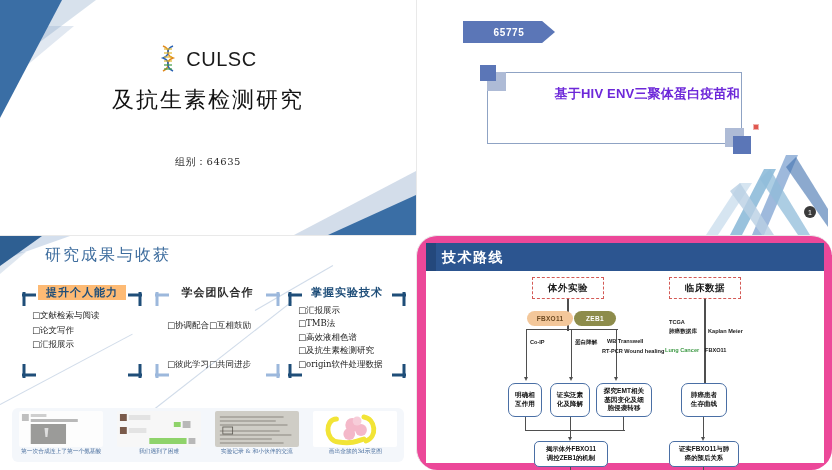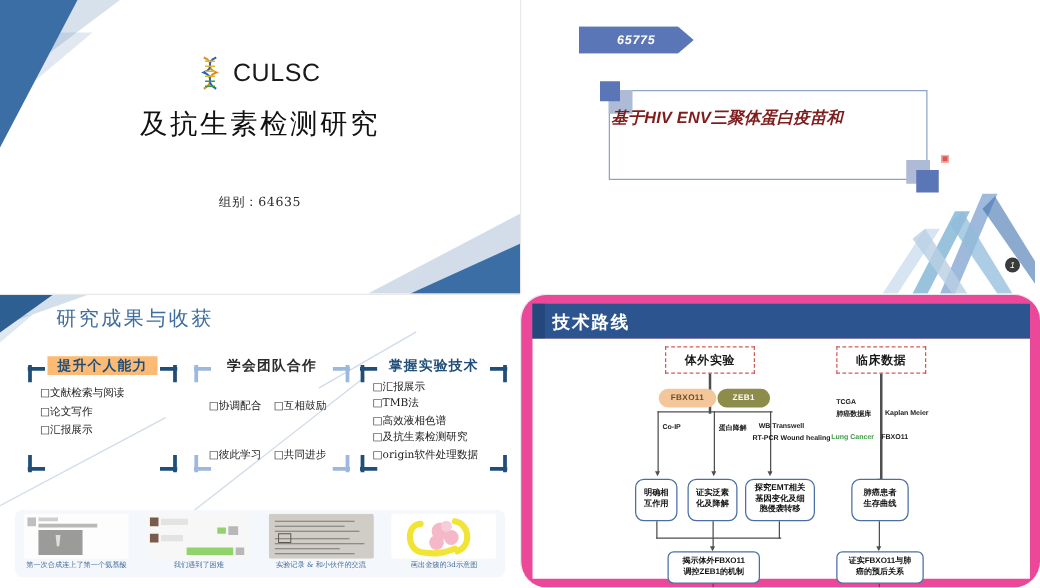--- a/index.html
+++ b/index.html
@@ -27,33 +27,33 @@
   .logo-mark { width:18px; height:30px; }
   .logo-text { font-size:20px; letter-spacing:.5px; color:#1a1a1a; font-family:"Liberation Sans", sans-serif; }
   .cn-title { position:absolute; left:0; right:0; top:84px; text-align:center;
               font-family:"DejaVu Serif", serif; color:#111; font-size:22px; line-height:1.45;
               letter-spacing:2px; }
   .cn-title div { white-space:nowrap; }
   .group-line { position:absolute; left:0; right:0; top:155px; text-align:center;
                 font-family:"DejaVu Serif", serif; font-size:10px; color:#2b2b2b; letter-spacing:.5px; }
 
   
-  #slide-hiv { background:#ffffff; border-left:1px solid #e9e9e9;font-style:italic; }
+  #slide-hiv { background:#ffffff; border-left:1px solid #e9e9e9; }
   .badge-arrow { position:absolute; left:46px; top:21px; height:22px; width:92px;
                  background:#5b76b7; color:#fff; font-size:10px; font-weight:bold;
                  display:flex; align-items:center; justify-content:center; letter-spacing:.6px;
                  clip-path: polygon(0 0, 86% 0, 100% 50%, 86% 100%, 0 100%); }
   .hiv-frame { position:absolute; left:70px; top:72px; width:255px; height:72px;
                border:1px solid #8fa3c4; }
   .sq-tl-back { position:absolute; left:70px; top:72px; width:19px; height:19px; background:#aebbd6; }
   .sq-tl-front { position:absolute; left:63px; top:65px; width:16px; height:16px; background:#5b76b7; }
   .sq-br-back { position:absolute; left:308px; top:128px; width:19px; height:19px; background:#aebbd6; }
   .sq-br-front { position:absolute; left:316px; top:136px; width:18px; height:18px; background:#5b76b7; }
-  .hiv-title { position:absolute; left:72px; top:84px; width:251px; text-align:left;
-               color:#7f1d1d; font-weight:bold; font-size:13px; line-height:1.55; letter-spacing:.2px; }
+  .hiv-title { position:absolute; left:72px; top:84px; width:251px; text-align:right;
+               color:#6d28d9; font-weight:bold; font-size:13px; line-height:1.55; letter-spacing:.2px; }
   .red-dot { position:absolute; left:336px; top:124px; width:6px; height:6px;
              background:#e0574f; border:1px solid #f0b2ae; }
   .chev-deco { position:absolute; right:4px; bottom:0; width:128px; height:86px; }
   .page-num { position:absolute; right:16px; bottom:17px; width:12px; height:12px; border-radius:50%;
               background:#3b3b3b; color:#fff; font-size:7px; display:flex;
               align-items:center; justify-content:center; }
 
   
   #slide-results { background:#ffffff; border-top:1px solid #e9e9e9; }
   .res-tri-a { position:absolute; left:0; top:0; width:0; height:0;
@@ -64,21 +64,21 @@
                border-left:26px solid rgba(150,175,205,.30); border-bottom:22px solid transparent; }
   .res-head { position:absolute; left:45px; top:9px; font-family:"DejaVu Serif", serif;
               font-size:16px; color:#3e6d9e; letter-spacing:2px; }
   .diag-line { position:absolute; background:rgba(170,190,215,.55); height:1px; transform-origin:left center; }
   .bracket-box { position:absolute; }
   .bk-title { position:absolute; top:-7px; left:0; right:0; text-align:center;
               font-family:"DejaVu Serif", serif; font-weight:bold; font-size:11px; letter-spacing:1px; }
   .bk-corner { position:absolute; width:14px; height:14px; }
   .bk-items { position:absolute; left:10px; top:16px; right:4px;
               font-family:"DejaVu Serif", serif; font-size:8.5px; line-height:1.72; color:#1b1b1b; }
-  .bk-items .two-col { display:flex; gap:10px; }
+  .bk-items .two-col { display:flex; }
   .bk-items .two-col span { white-space:nowrap; }
   .photo-strip { position:absolute; left:12px; top:172px; width:392px; height:54px;
                  background:#f4f7fb; border-radius:6px; display:flex; }
   .photo-cell { flex:1; display:flex; flex-direction:column; align-items:center;
                 justify-content:flex-start; padding-top:3px; }
   .photo-thumb { width:86%; height:36px; border-radius:2px; }
   .photo-cap { font-size:4.6px; color:#4a6f9e; margin-top:2px; text-align:center;
                font-family:"DejaVu Serif", serif; transform:scale(1.25); }
 
   

